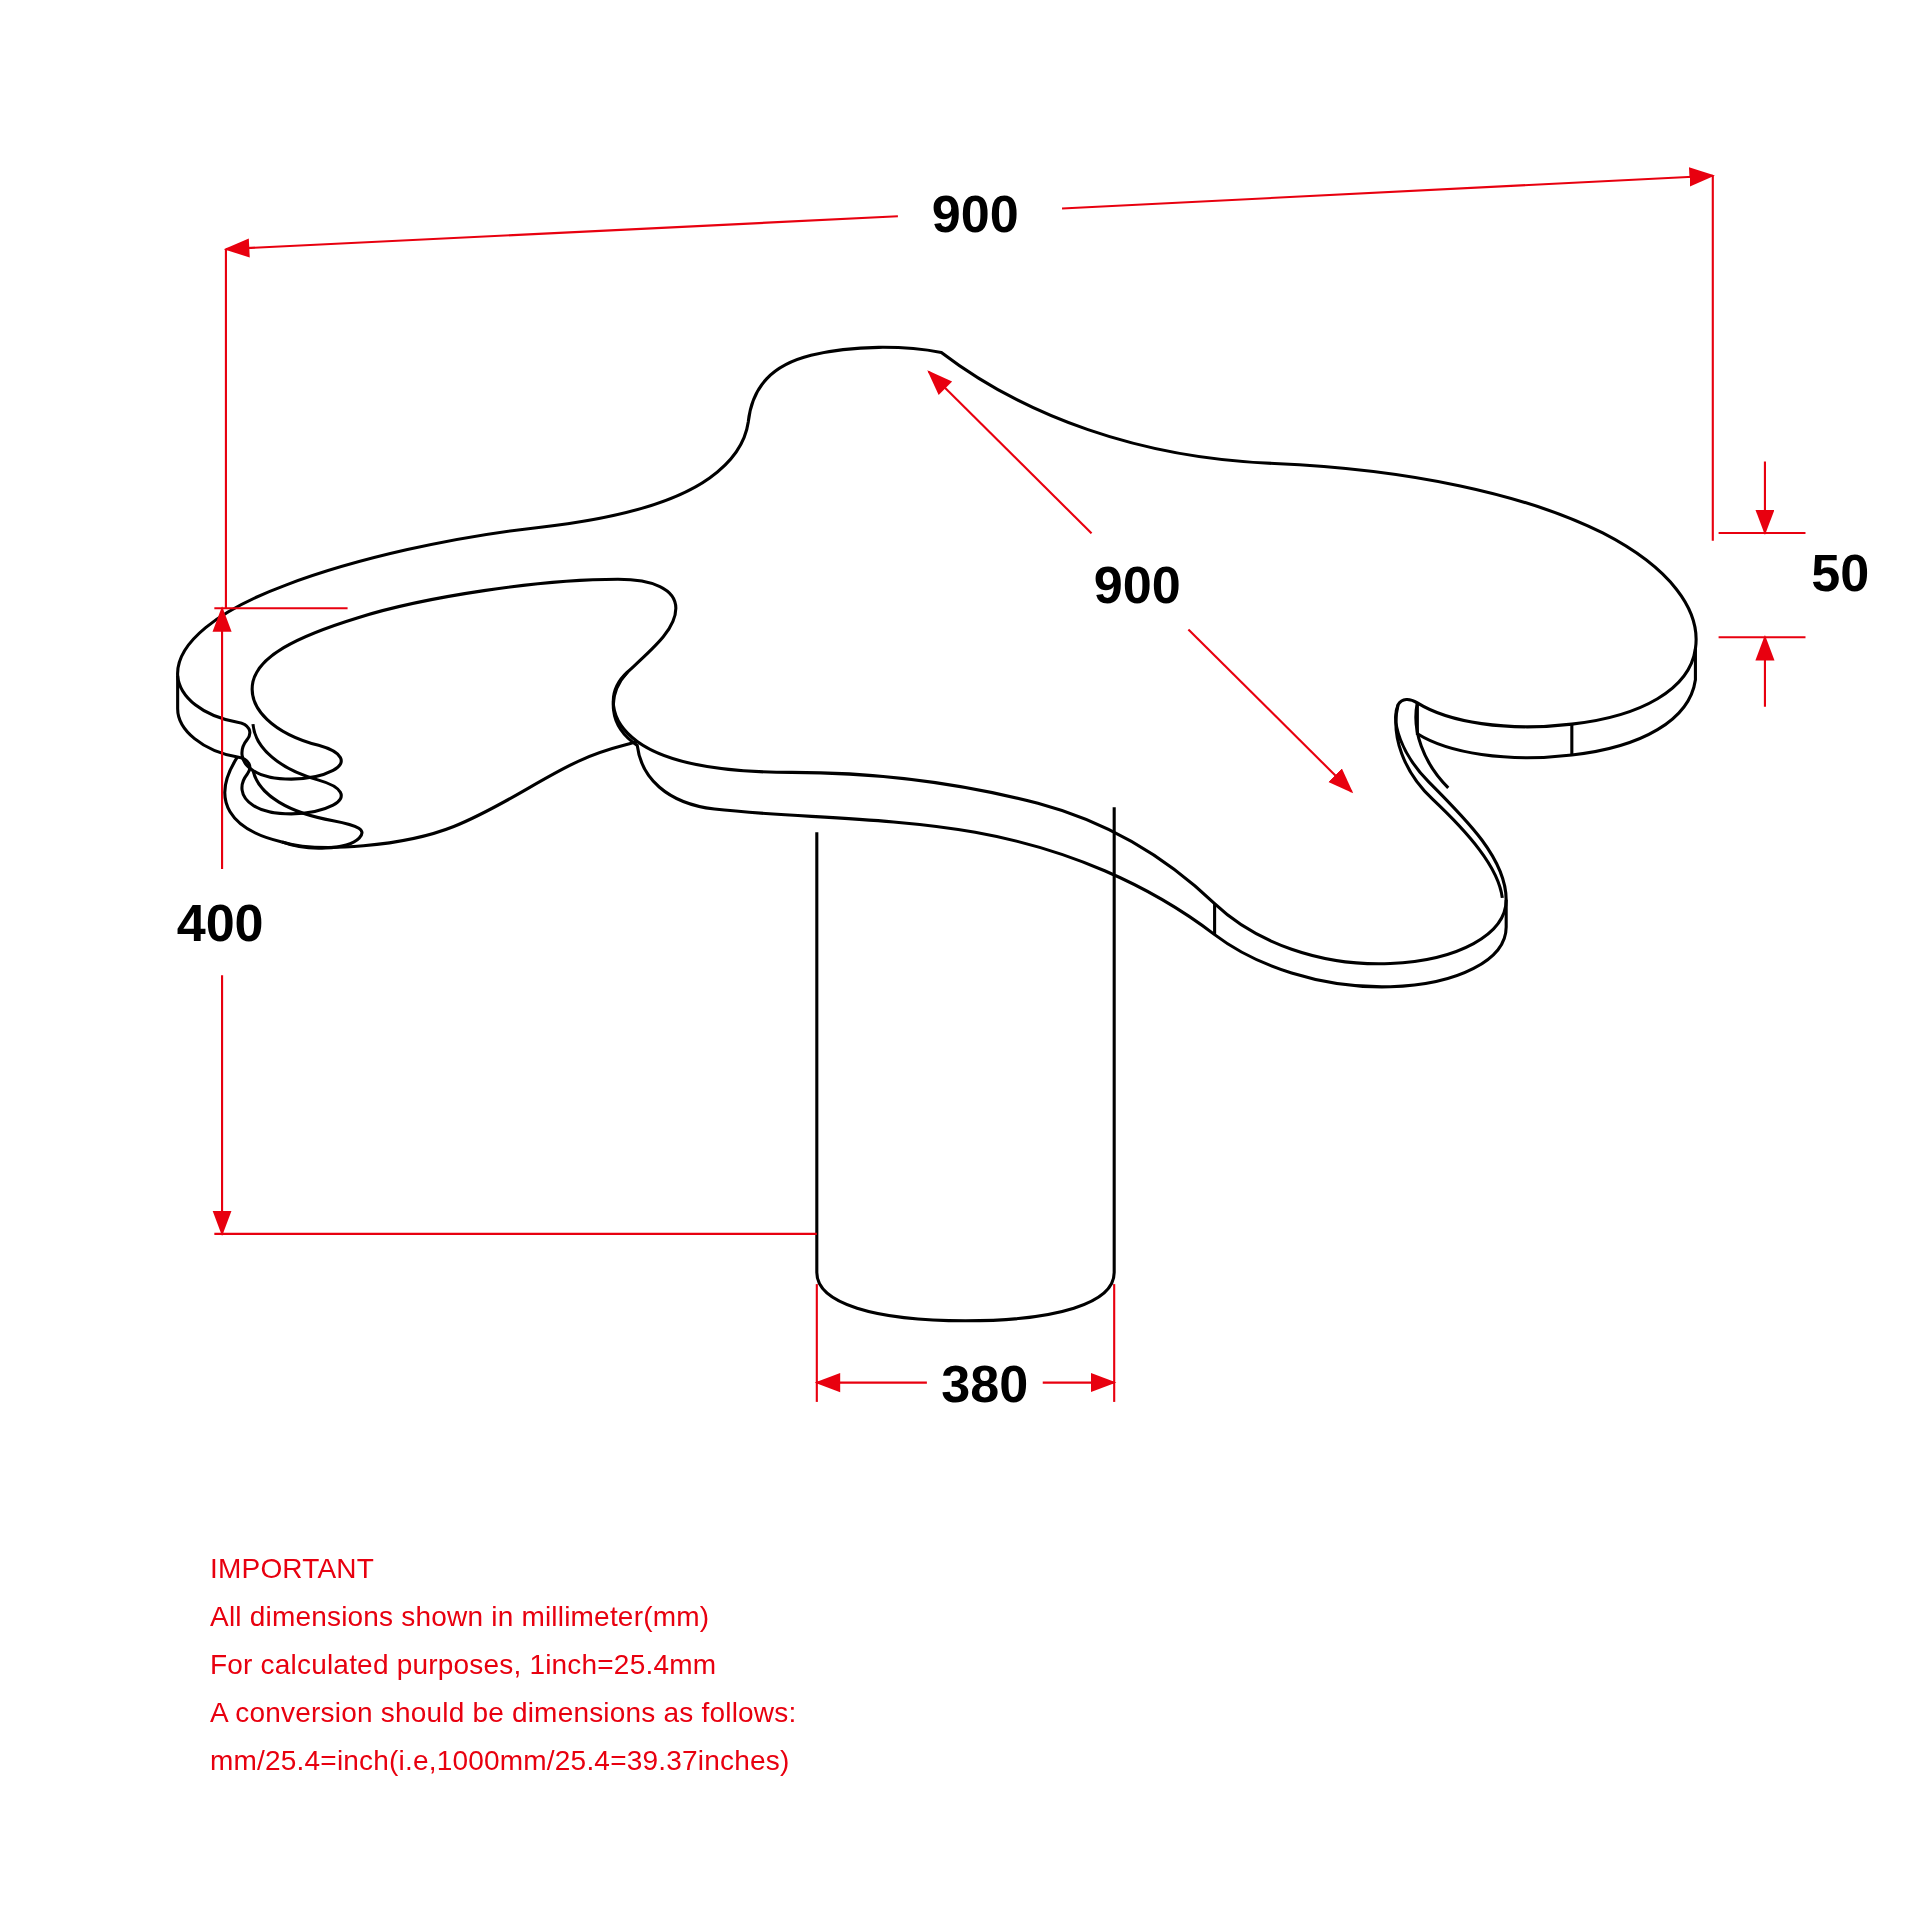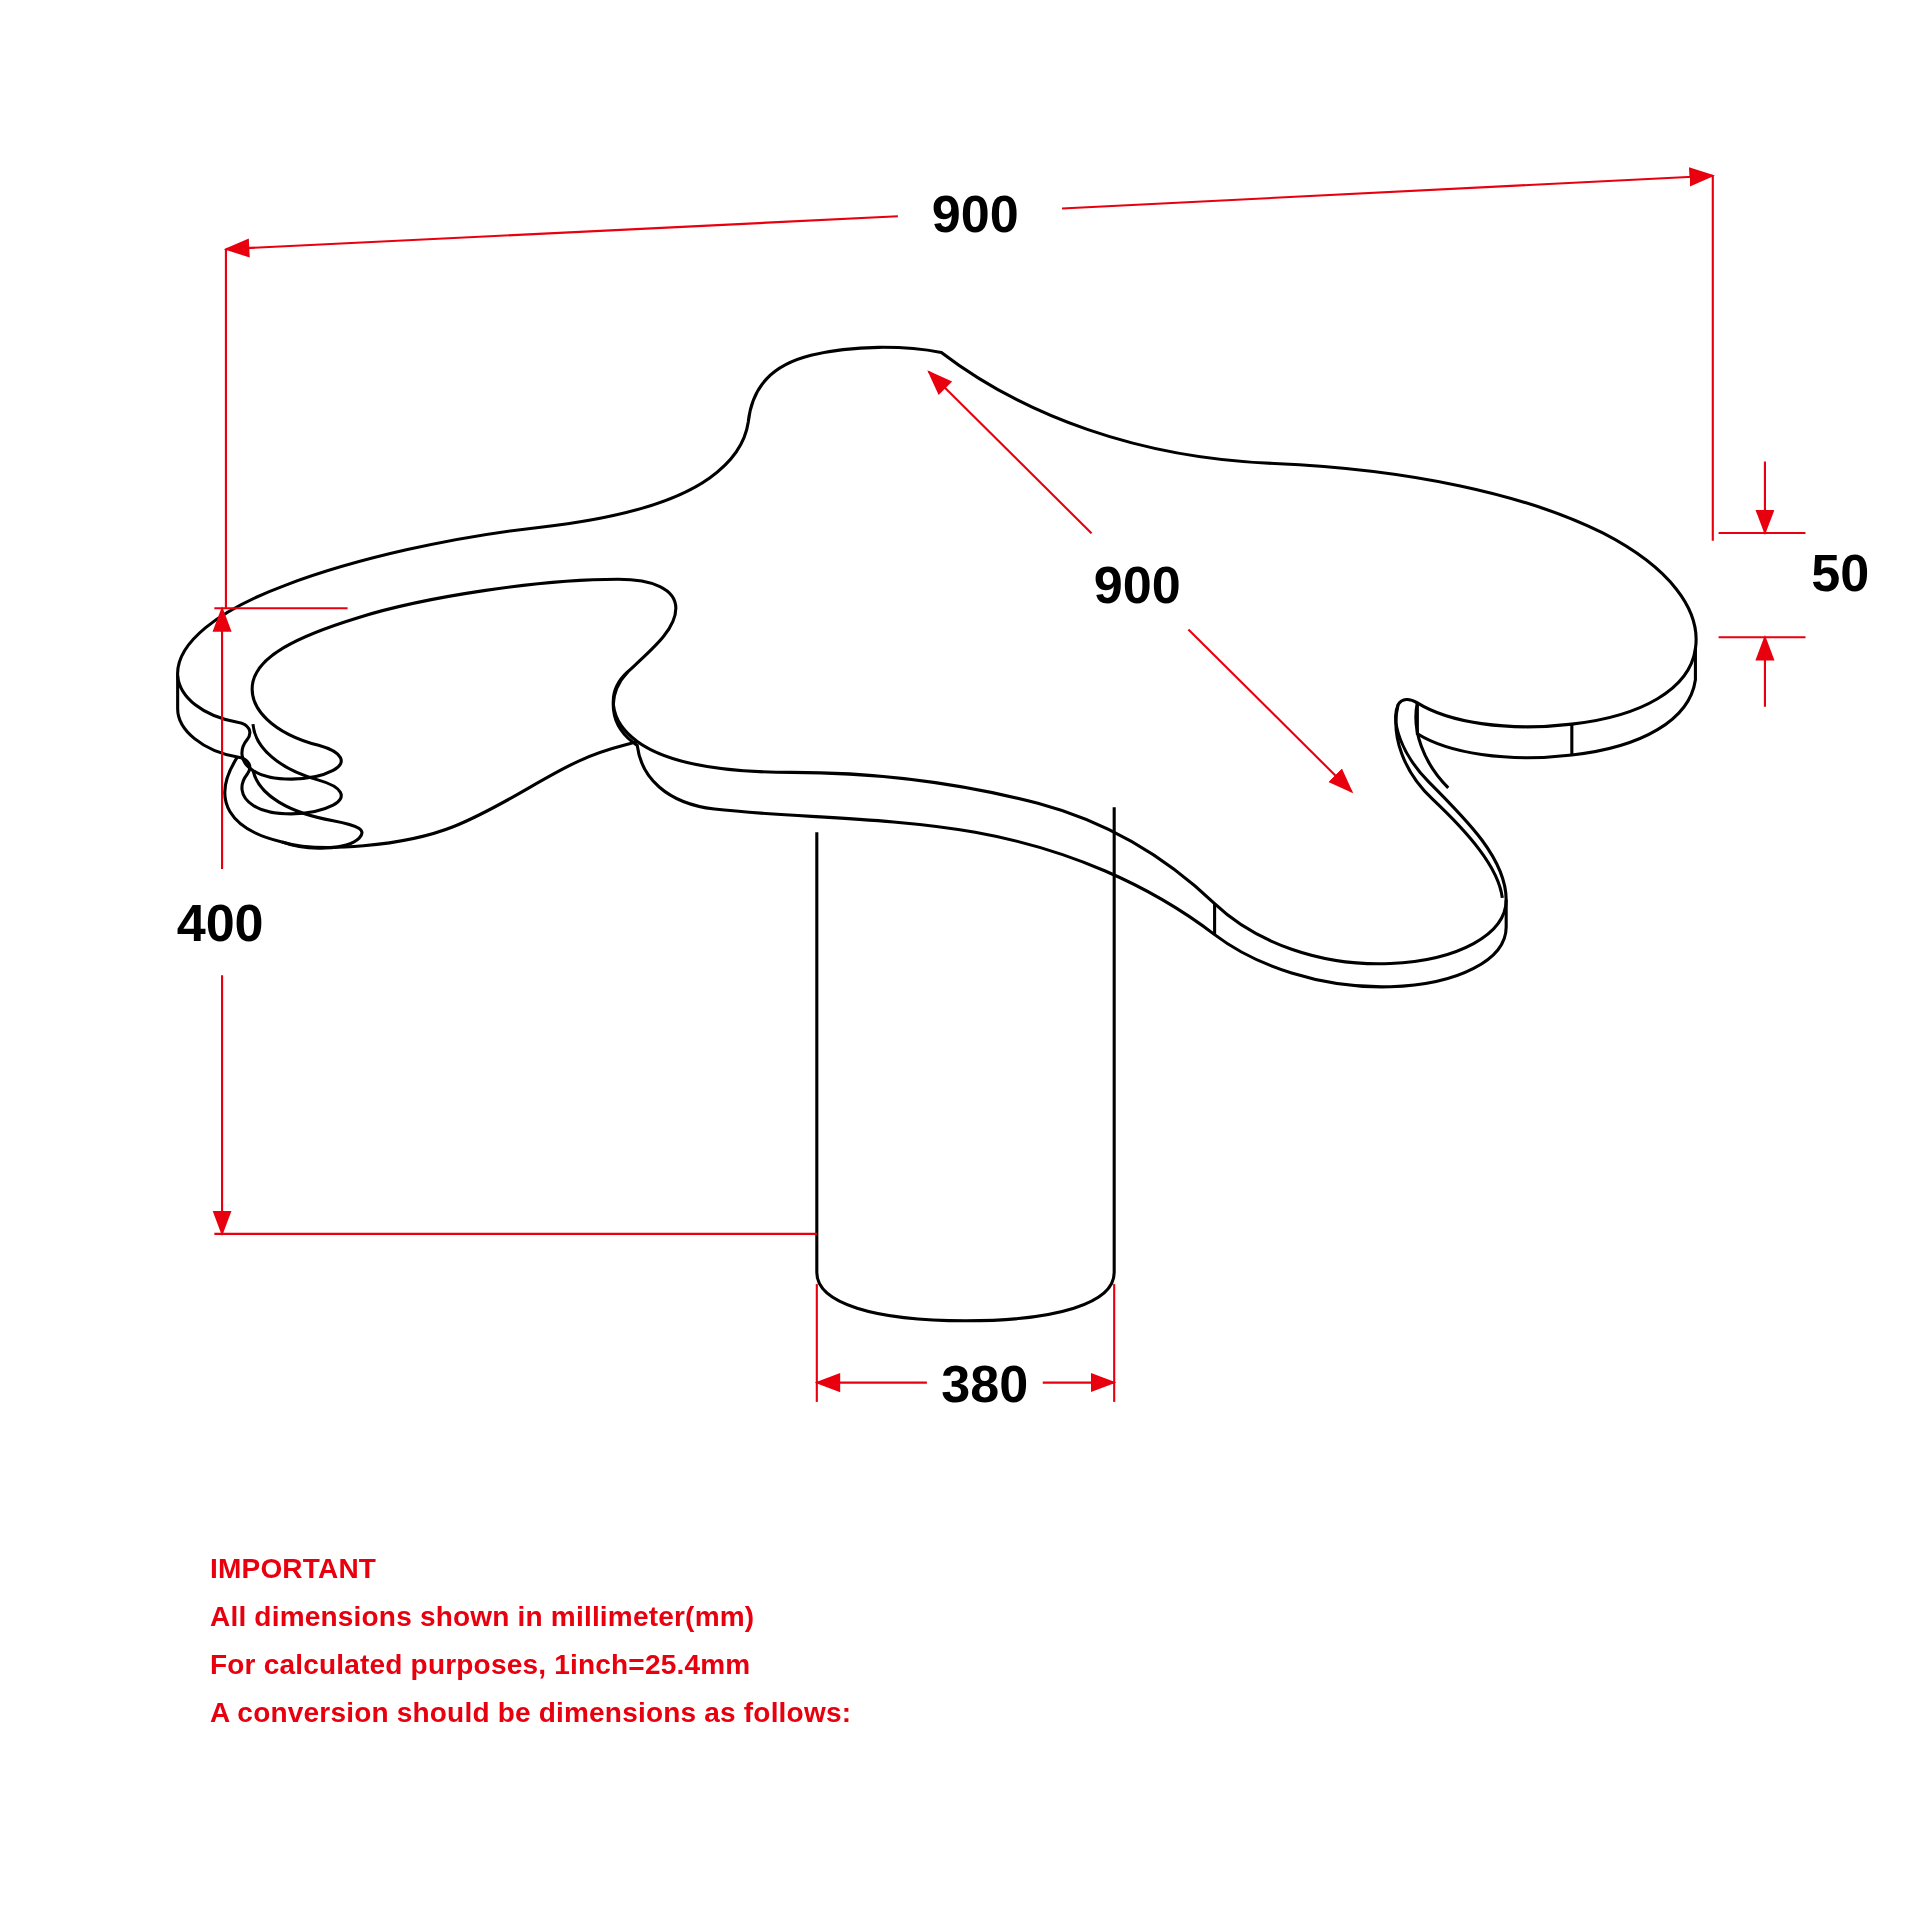--- a/index.html
+++ b/index.html
@@ -30,21 +30,21 @@
     font-family: "Liberation Sans", sans-serif;
     font-weight: bold;
     fill: #000000;
   }
   .note-block {
     position: absolute;
     left: 210px;
     top: 1545px;
     color: #e8000f;
     font-family: "Liberation Sans", sans-serif;
-    font-weight: bold;
+    font-weight: normal;
     font-size: 28px;
     line-height: 48px;
     white-space: nowrap;
   }
   .note-block div {
     letter-spacing: 0.2px;
   }
 </style>
 </head>
 <body>
@@ -174,16 +174,17 @@
     <text class="dim-text" x="228" y="975" font-size="54" text-anchor="middle">400</text>
 
     <text class="dim-text" x="1020" y="1452" font-size="54" text-anchor="middle">380</text>
   </svg>
 
   <div class="note-block">
     <div>IMPORTANT</div>
     <div>All dimensions shown in millimeter(mm)</div>
     <div>For calculated purposes, 1inch=25.4mm</div>
     <div>A conversion should be dimensions as follows:</div>
+    <div>mm/25.4=inch(i.e,1000mm/25.4=39.37inches)</div>
   </div>
 
 </div>
 
 
 </body></html>

